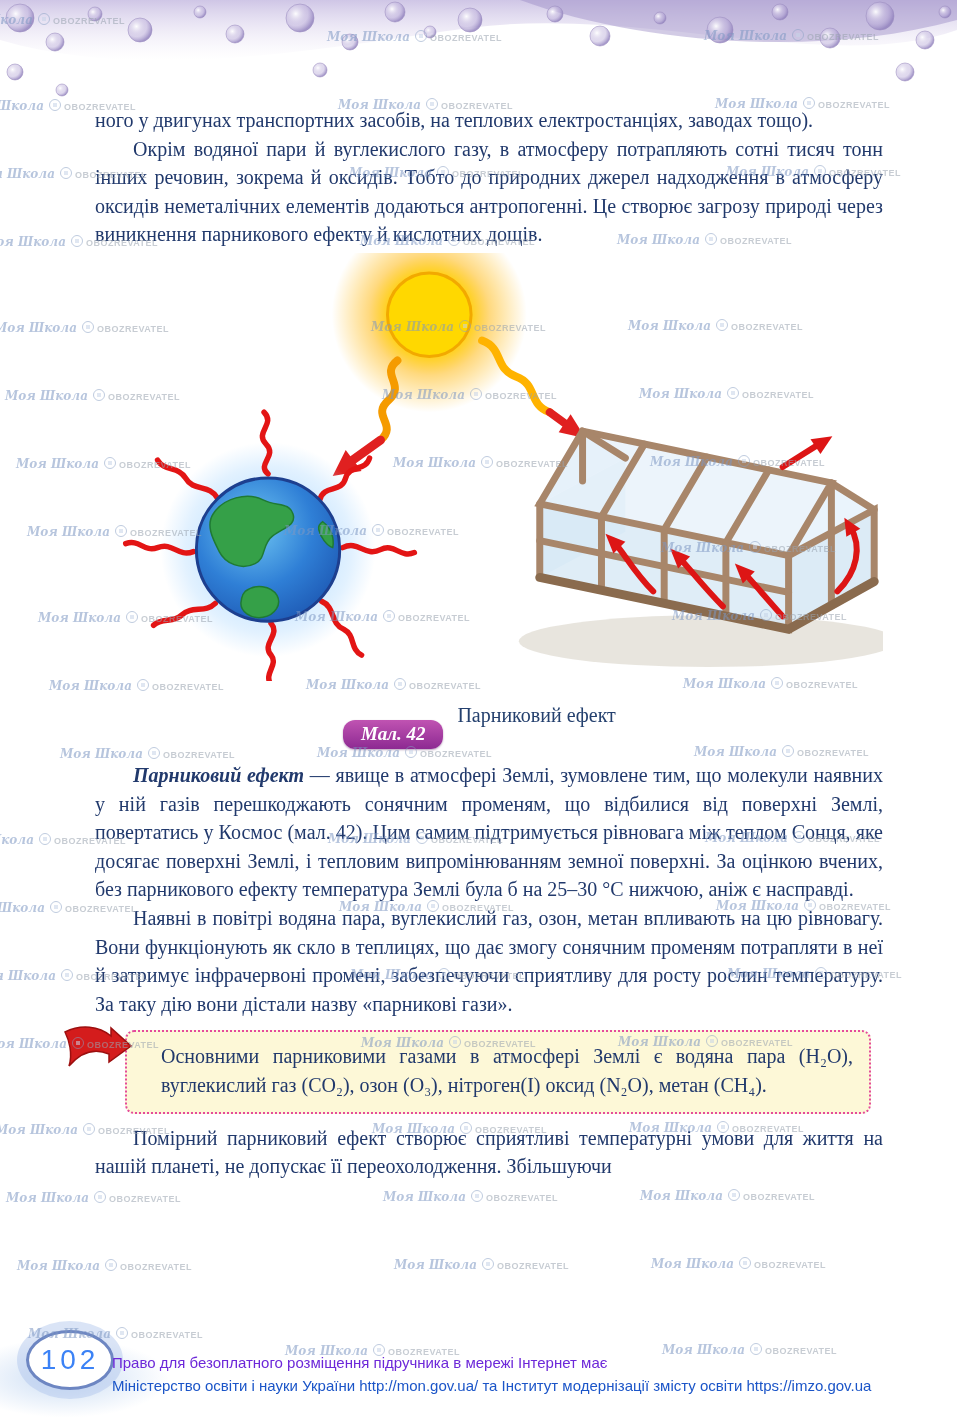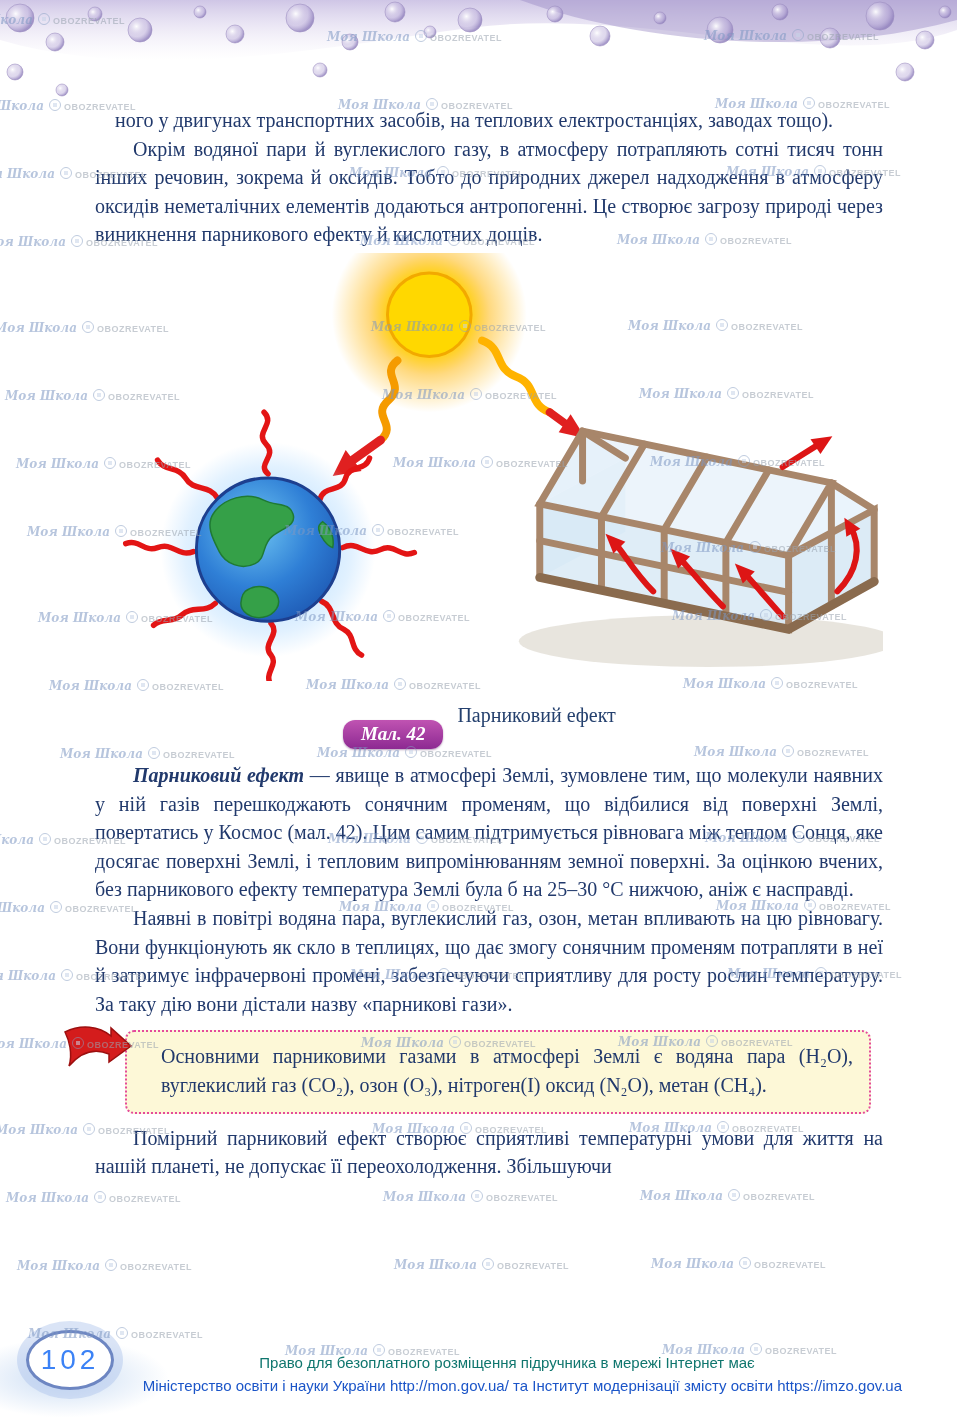--- a/index.html
+++ b/index.html
@@ -9,21 +9,21 @@
     font-family:"Liberation Serif",serif;
   }
   
   .header-band{position:absolute;left:0;top:0;width:957px;height:110px;z-index:0;}
   
   .content{
     position:absolute;left:95px;top:106px;width:788px;z-index:1;
     color:#21396c;font:20px/1.43 "Liberation Serif",serif;text-align:justify;
   }
   .para{margin:0;text-indent:38px;}
-  .para.noindent{text-indent:0;margin-left:20px;}
+  .para.noindent{text-indent:0;}
   .lead{font-weight:bold;font-style:italic;}
   
   .figure{position:relative;height:428px;margin:4px 0 0 0;}
   .figure svg{position:absolute;left:0;top:0;}
   .caption-row{display:flex;align-items:center;gap:14px;margin:0 0 12px 248px;text-indent:0;}
   .badge{
     background:linear-gradient(180deg,#c053b2 0%,#8d2a92 100%);
     color:#fff;font:bold italic 19px "Liberation Serif",serif;
     padding:3px 18px 4px;border-radius:12px;white-space:nowrap;
     box-shadow:0 1px 2px rgba(80,20,90,.4);
@@ -48,22 +48,22 @@
     position:absolute;left:26px;top:1330px;width:82px;height:54px;z-index:2;
     background:#fff;border:3px solid #6d86c2;border-radius:50%;
     box-shadow:0 0 0 9px rgba(173,196,235,.45);
     display:flex;align-items:center;justify-content:center;
     font:28px "Liberation Sans",sans-serif;color:#3b82f6;letter-spacing:4px;
   }
   .footer{
     position:absolute;left:112px;top:1352px;width:790px;z-index:2;
     font:15px/1.5 "Liberation Sans",sans-serif;
   }
-  .f1{color:#0f766e;text-align:center;}
-  .f2{color:#1b55c8;text-align:right;}
+  .f1{color:#6d28d9;}
+  .f2{color:#1b55c8;}
   .f2 a{color:#1b55c8;text-decoration:none;cursor:pointer;}
   
   #watermarks{position:absolute;inset:0;z-index:3;pointer-events:none;}
   .wm{position:absolute;white-space:nowrap;opacity:.55;}
   .wm em{font:bold italic 12px "DejaVu Serif",serif;color:#7d97c3;}
   .wm .icon{display:inline-block;width:10px;height:10px;border:1.5px solid #8aa0c4;border-radius:50%;margin:0 3px -1px 5px;background:radial-gradient(circle,#c7d4e8 30%,transparent 32%);}
   .wm .brand{font:bold 9px "Liberation Sans",sans-serif;color:#9aa4b0;letter-spacing:.5px;}
 </style>
 </head>
 <body>

